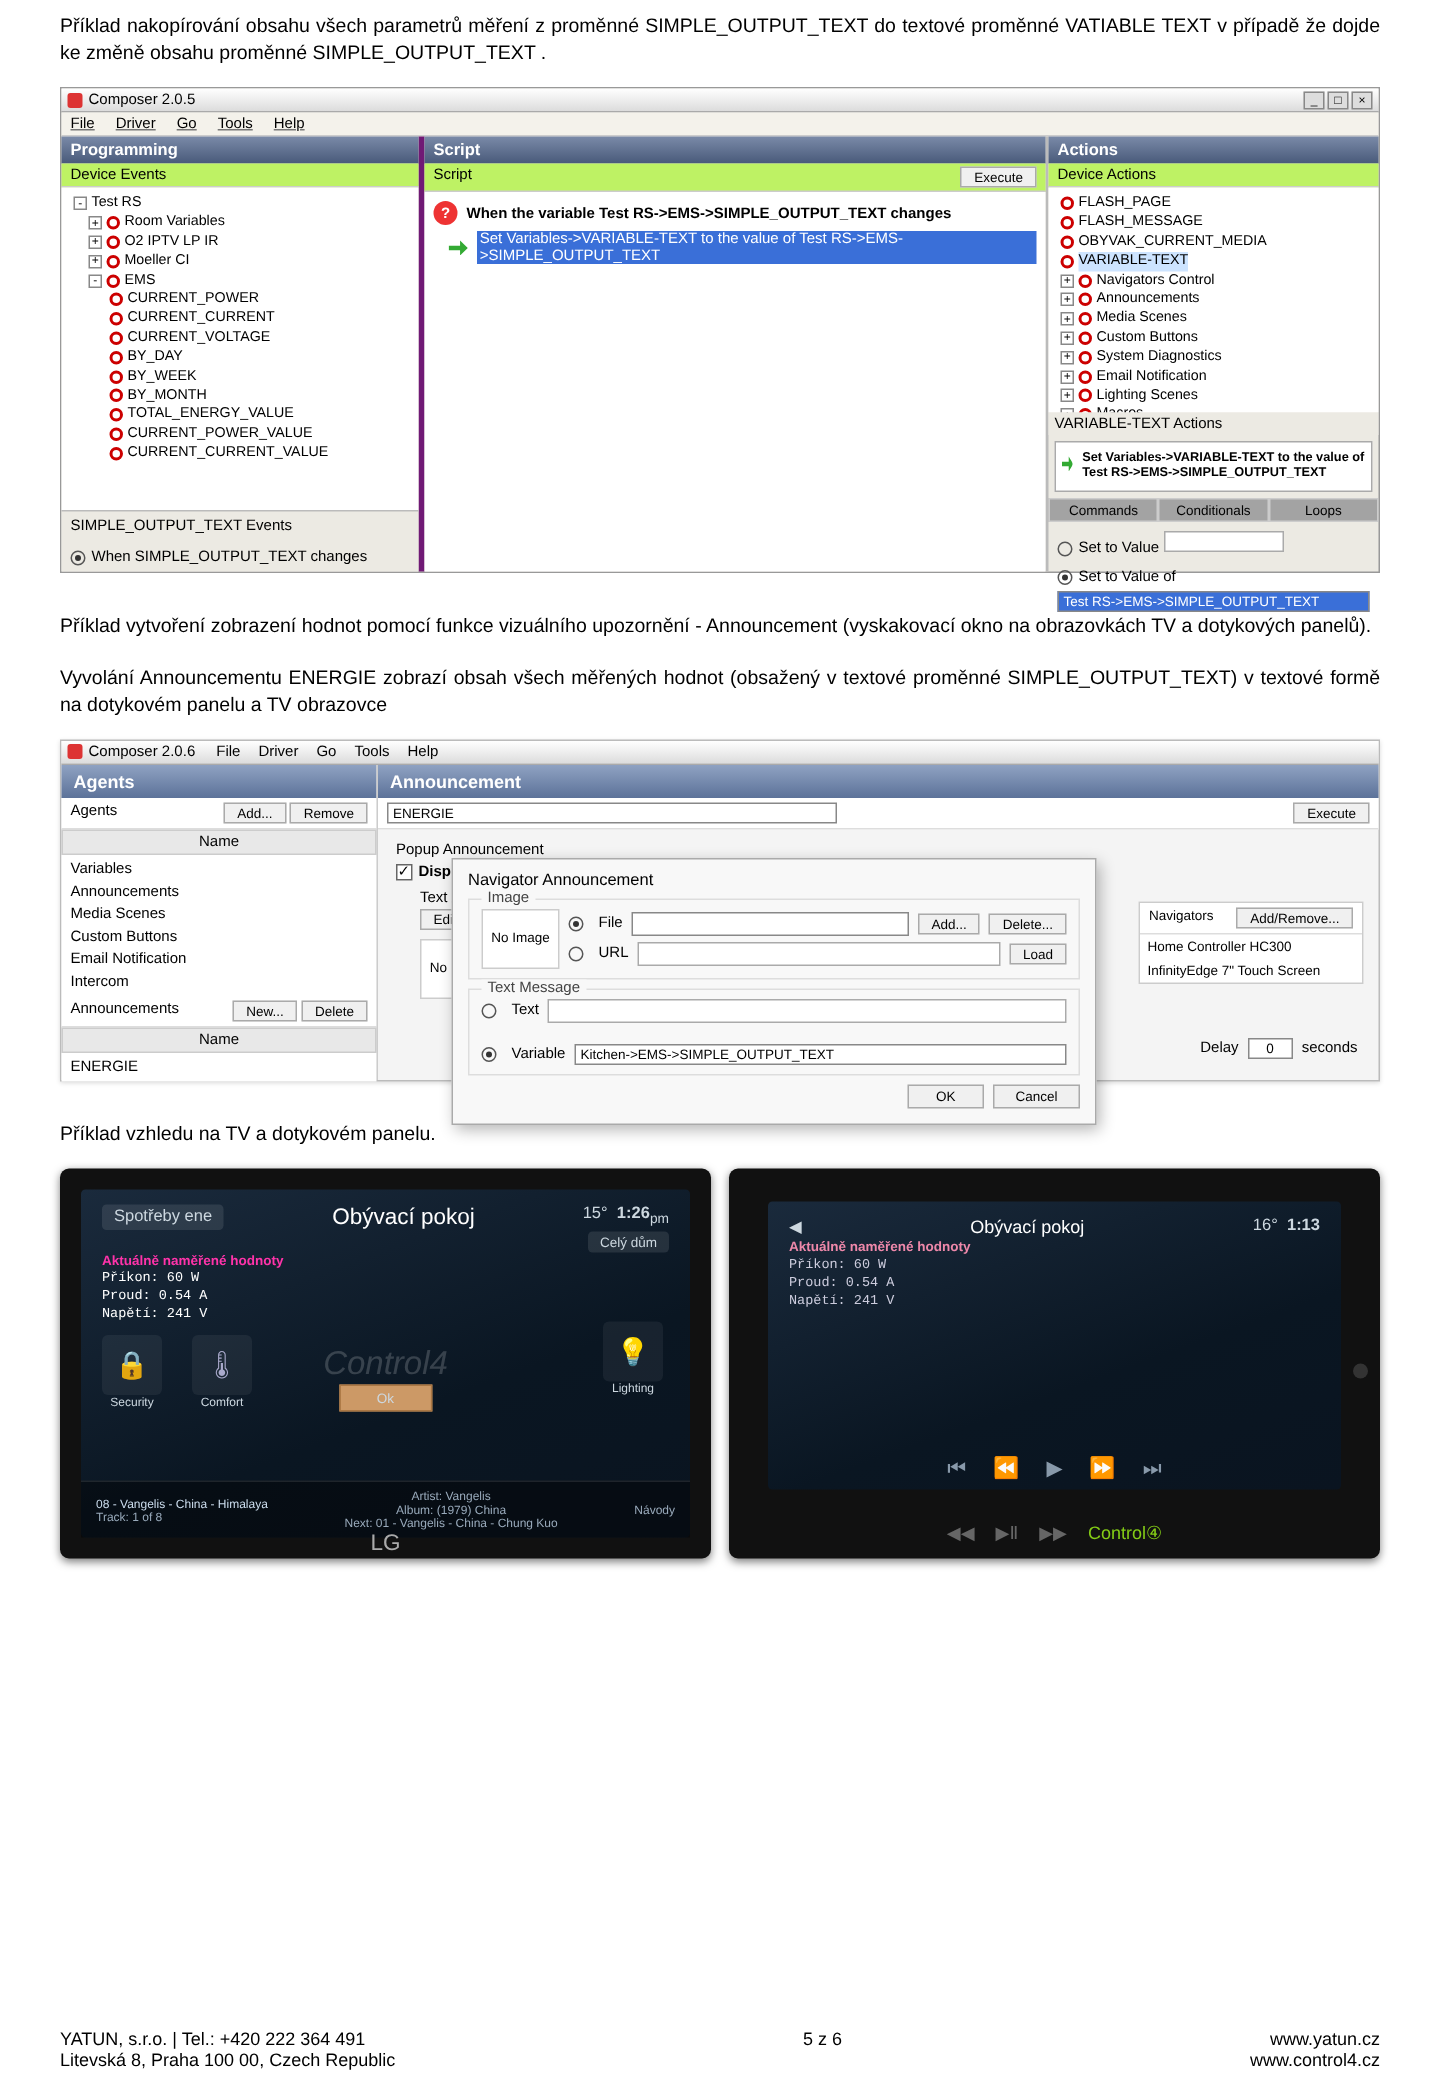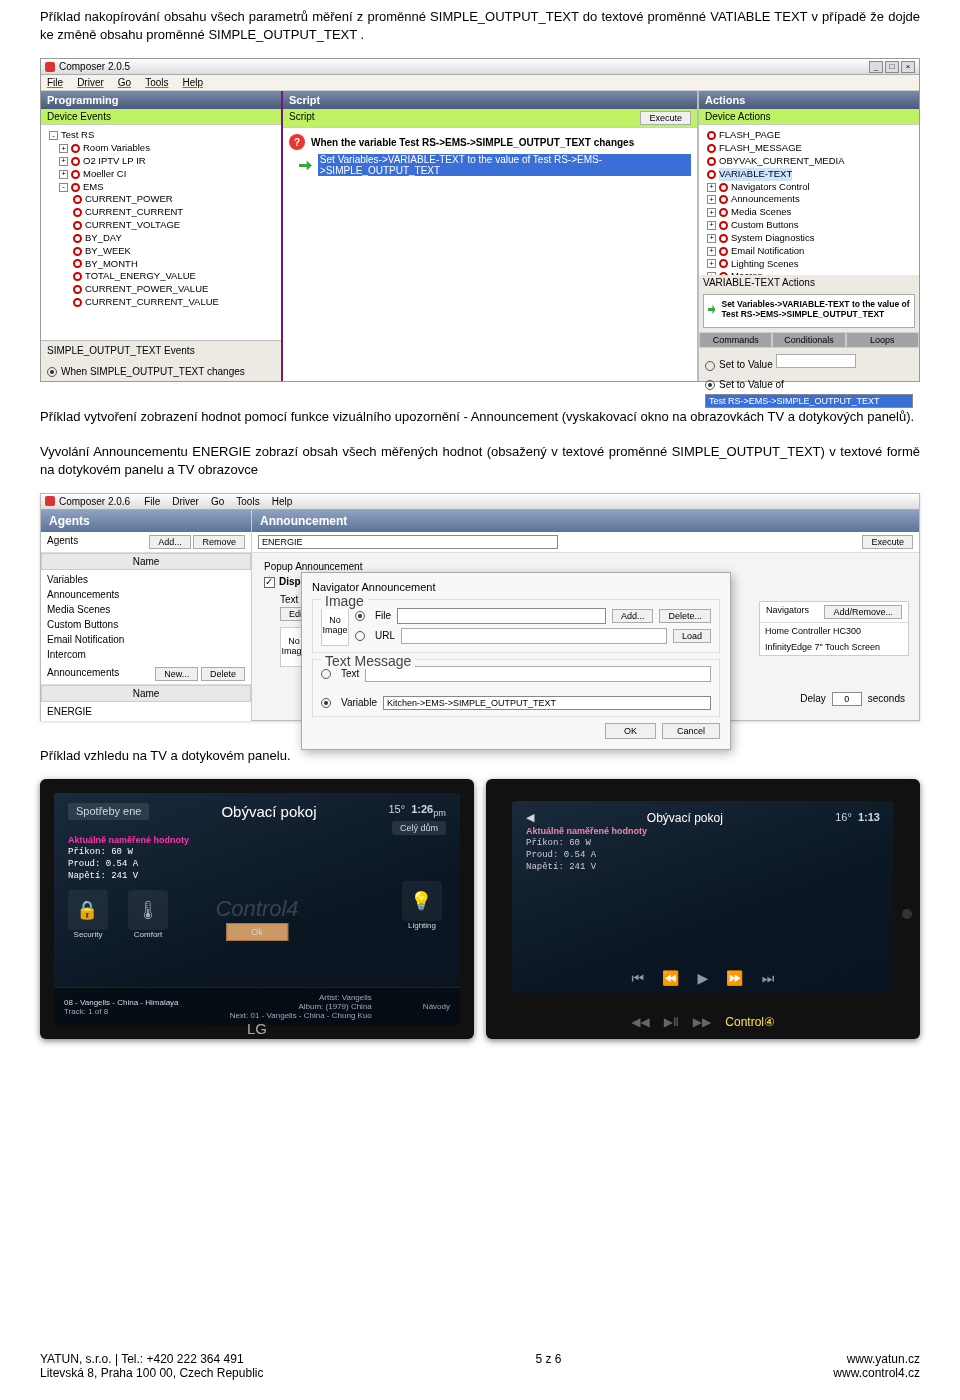--- a/index.html
+++ b/index.html
@@ -6,21 +6,21 @@
   body { width: 960px; height: 1400px; background: #fff; font-family: Arial, sans-serif; font-size: 13px; color: #000; position: relative; }
   .para { padding: 8px 40px; text-align: justify; line-height: 1.4; }
 
   
   .shot1 { margin: 6px 40px 18px 40px; border: 1px solid #999; font-size: 10px; background: #eceae3; }
   .titlebar { background: linear-gradient(#fff,#dcdcdc); height: 16px; display:flex; align-items:center; gap:4px; padding:0 4px; border-bottom:1px solid #aaa;}
   .redx { width:10px;height:10px;background:#d33;border-radius:2px;}
   .menubar { background:#f4f2eb; padding:2px 6px; display:flex; gap:14px; border-bottom:1px solid #ccc;}
   .menubar span{ text-decoration:underline; text-decoration-color:#777;}
   .cols { display:flex; height:290px; }
-  .colL { width:242px; border-right:2px solid #701a75; display:flex; flex-direction:column;}
+  .colL { width:242px; border-right:4px solid #701a75; display:flex; flex-direction:column;}
   .colM { flex:1; border-right:2px solid #bbb; display:flex; flex-direction:column;}
   .colR { width:220px; display:flex; flex-direction:column;}
   .panehdr { background:linear-gradient(#7a8aa8,#495a7a); color:#fff; font-weight:bold; padding:3px 6px; font-size:11px;}
   .subhdr { background:#bef264; padding:2px 6px; display:flex; justify-content:space-between; border-bottom:1px solid #ccc;}
   .treebox { background:#fff; flex:1; padding:4px 4px; overflow:hidden; font-size:9.5px; line-height:1.35;}
   .tnode { display:flex; align-items:center; gap:3px; padding-left:4px;}
   .tnode.l1{padding-left:14px;} .tnode.l2{padding-left:28px;}
   .pm{ width:9px;height:9px;border:1px solid #888;display:inline-flex;align-items:center;justify-content:center;font-size:8px;line-height:8px;}
   .dot{ width:9px;height:9px;border-radius:50%;background:#fff;border:2px solid #c00;display:inline-block;}
   .scriptarea{ background:#fff; flex:1; padding:6px;}
@@ -43,22 +43,22 @@
   .shot2 { margin: 6px 40px 18px 40px; border:1px solid #bbb; background:#f4f4f4; font-size:10px; box-shadow:0 1px 3px rgba(0,0,0,0.15);}
   .s2top{ display:flex; height:210px;}
   .s2L{ width:210px; display:flex; flex-direction:column;}
   .s2R{ flex:1; display:flex; flex-direction:column; border-left:1px solid #ccc;}
   .panehdr2{ background:linear-gradient(#8fa2c2,#5c7299); color:#fff; font-weight:bold; padding:4px 8px; font-size:12px;}
   .hdrrow{ background:#fff; display:flex; justify-content:space-between; padding:3px 6px; border-bottom:1px solid #ddd;}
   .btn{ background:#f0f0f0;border:1px solid #aaa;padding:1px 8px;font-size:9px;display:inline-block;}
   .listwhite{ background:#fff; flex:1; padding:2px 6px; line-height:1.5;}
   .dialog{ position:absolute; left:260px; top:78px; width:430px; background:#f8f8f8; border:1px solid #aaa; box-shadow:2px 3px 10px rgba(0,0,0,0.3); padding:8px 10px 10px 10px;}
   .dialog .grp{ border:1px solid #ddd; padding:6px 8px; margin-bottom:6px; position:relative;}
-  .grplbl{ position:absolute; top:-7px; left:8px; background:#f8f8f8; padding:0 4px; font-size:14px; color:#444;}
-  .noimg{ width:28px;height:40px;background:#fff;border:1px solid #ccc;display:flex;align-items:center;justify-content:center;text-align:center;font-size:9px;line-height:1.1;}
+  .grplbl{ position:absolute; top:-7px; left:8px; background:#f8f8f8; padding:0 4px; font-size:10px; color:#444;}
+  .noimg{ width:52px;height:40px;background:#fff;border:1px solid #ccc;display:flex;align-items:center;justify-content:center;text-align:center;font-size:9px;line-height:1.1;}
   .inline{ display:flex; align-items:center; gap:6px;}
   .txtin{ background:#fff;border:1px solid #aaa;height:16px;flex:1;}
   .dbtns{ display:flex; justify-content:flex-end; gap:6px; margin-top:4px;}
   .chk{ width:11px;height:11px;border:1px solid #666;background:#fff;display:inline-block;vertical-align:middle;margin-right:4px;position:relative;}
   .chk.on::after{content:"✓";position:absolute;left:0;top:-2px;font-size:10px;}
   .navbox{ position:absolute; right:10px; top:48px; width:150px; background:#fff; border:1px solid #ccc; font-size:9px;}
   .s2wrap{ position:relative;}
 
   
   .photos{ display:flex; gap:12px; margin:6px 40px 18px 40px;}
@@ -441,21 +441,21 @@
           <div class="sqicon">💡</div>
           <div style="text-align:center;font-size:8px;">Lighting</div>
         </div>
       <div style="position:absolute;left:50%;top:130px;transform:translateX(-50%);"><span class="btn" style="background:#c96;border-color:#a74;padding:3px 24px;">Ok</span></div>
     </div>
     <div class="bottombar">
       <div>
         <div style="color:#cde;">08 - Vangelis - China - Himalaya</div>
         <div>Track: 1 of 8</div>
       </div>
-      <div style="text-align:right;">
+      <div style="text-align:center;">
         <div>Artist: Vangelis</div>
         <div>Album: (1979) China</div>
         <div>Next: 01 - Vangelis - China - Chung Kuo</div>
       </div>
       <div>Návody</div>
     </div>
     <span class="brand">LG</span>
   </div>
 
   <div class="tv tablet">
@@ -476,21 +476,21 @@
         <span>⏪</span>
         <span>▶</span>
         <span>⏩</span>
         <span>⏭</span>
       </div>
     </div>
     <div class="ctrls">
       <span>◀◀</span>
       <span>▶Ⅱ</span>
       <span>▶▶</span>
-      <span style="color:#fde047;">Control④</span>
+      <span style="color:#84cc16;">Control④</span>
     </div>
     <span class="homebtn"></span>
   </div>
 </div>
 
 <div class="footer">
   <div>
     <div>YATUN, s.r.o. | Tel.: +420 222 364 491</div>
     <div>Litevská 8, Praha 100 00, Czech Republic</div>
   </div>

